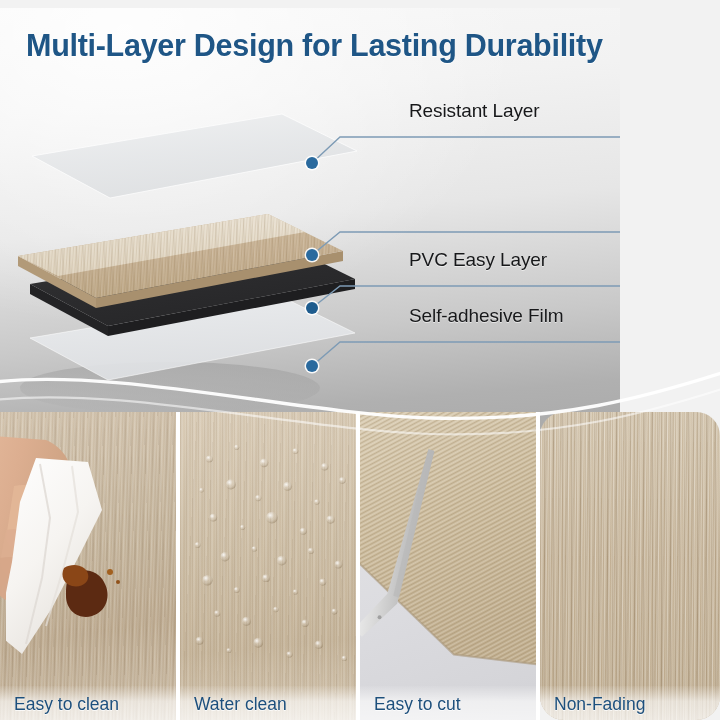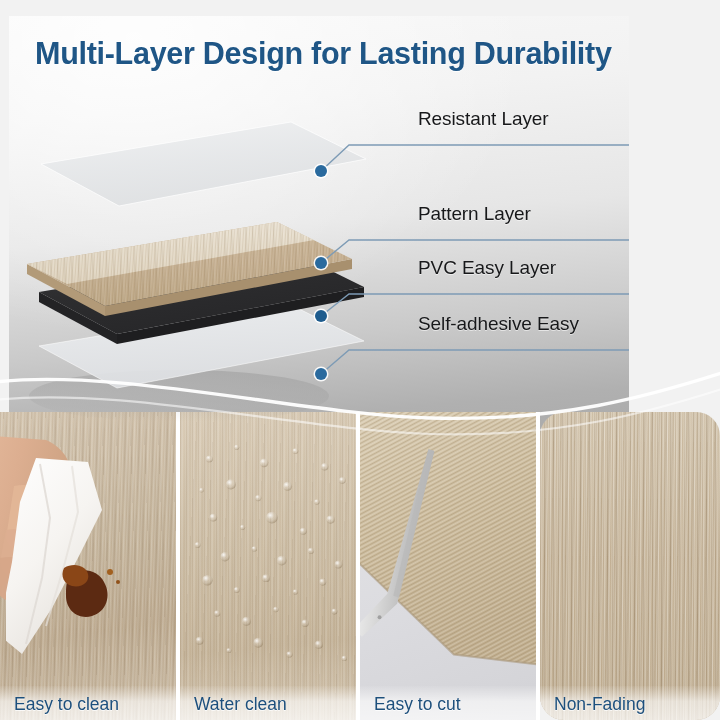--- a/index.html
+++ b/index.html
@@ -5,24 +5,23 @@
   html,body{margin:0;padding:0;}
   body{
     width:720px;height:720px;overflow:hidden;
     font-family:"Liberation Sans","DejaVu Sans",sans-serif;
     background:#f4f4f4;
   }
   .page{position:relative;width:720px;height:720px;overflow:hidden;background:#f2f2f2;}
 
   
   .diagram-section{
-    position:absolute;left:0;top:16px;width:620px;height:430px;
+    position:absolute;left:0;top:8px;width:620px;height:430px;
     background:linear-gradient(175deg,#f7f7f7 0%,#f2f2f2 22%,#e6e6e6 48%,#c9c9c9 72%,#b0b0b0 88%,#a9a9a9 100%);
     overflow:hidden;
-    margin-left:9px;
   }
   .diagram-section::after{
     
     content:"";position:absolute;left:-120px;top:-160px;width:700px;height:520px;
     background:radial-gradient(ellipse at 35% 35%,rgba(255,255,255,.85) 0%,rgba(255,255,255,0) 62%);
     pointer-events:none;
   }
 
   
   .title{
@@ -211,23 +210,22 @@
         <circle cx="312" cy="247" r="7.5" fill="#ffffff" opacity="0.9"></circle>
         <circle cx="312" cy="247" r="6" fill="#2a6a9e"></circle>
         <circle cx="312" cy="300" r="7.5" fill="#ffffff" opacity="0.9"></circle>
         <circle cx="312" cy="300" r="6" fill="#1e5c8e"></circle>
         <circle cx="312" cy="358" r="7.5" fill="#ffffff" opacity="0.9"></circle>
         <circle cx="312" cy="358" r="6" fill="#2a6a9e"></circle>
       </g>
     </svg>
 
     <div class="label lbl1">Resistant Layer</div>
-    <div class="label lbl2">Pattern Layer</div>
     <div class="label lbl3">PVC Easy Layer</div>
-    <div class="label lbl4">Self-adhesive Easy</div>
+    <div class="label lbl4">Self-adhesive Film</div>
   </div>
 
   <svg class="curve" viewBox="0 0 720 90" xmlns="http://www.w3.org/2000/svg">
     <path d="M0,24 C120,10 300,56 420,60 C540,64 640,40 720,18 L720,90 L0,90 Z" fill="none"></path>
     <path d="M-5,22 C120,8 300,54 430,58 C560,62 650,36 725,12" fill="none" stroke="#ffffff" stroke-width="3.4" opacity="0.95"></path>
     <path d="M-5,40 C120,26 300,70 430,74 C560,78 650,52 725,28" fill="none" stroke="#ffffff" stroke-width="2.2" opacity="0.55"></path>
   </svg>
 
   <div class="photos">
 

